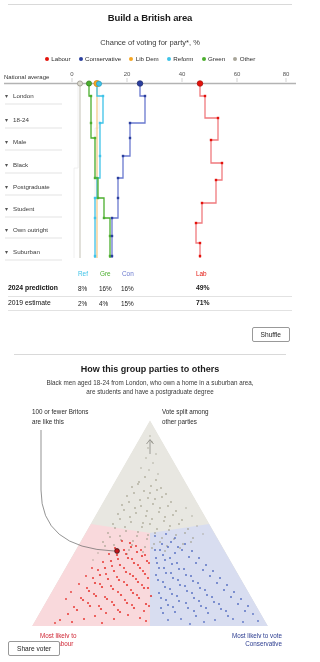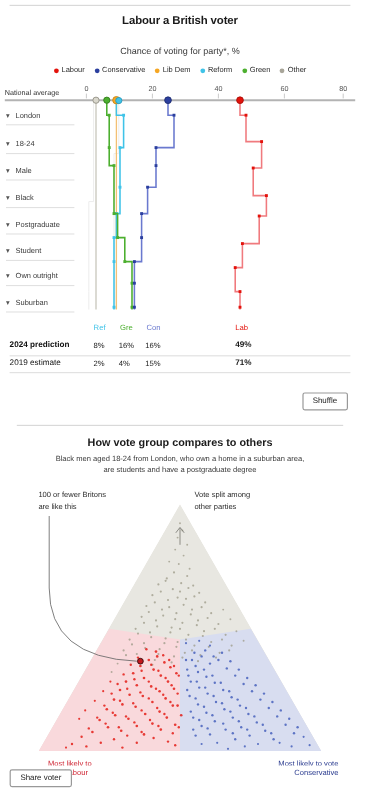--- a/index.html
+++ b/index.html
@@ -72,21 +72,21 @@
 
   .share-wrap { position: absolute; left: 8px; bottom: 10px; }
 </style>
 </head>
 <body>
 
 <div class="page">
 
   <div class="rule-top"></div>
 
-  <div class="title">Labour a British voter</div>
+  <div class="title">Build a British area</div>
   <div class="subtitle">Chance of voting for party*, %</div>
 
   <div class="legend">
     <span class="legend-item">
       <span class="legend-dot" style="background:#e3120b"></span>
       <span class="legend-label">Labour</span>
     </span>
     <span class="legend-item">
       <span class="legend-dot" style="background:#2b3f9e"></span>
       <span class="legend-label">Conservative</span>
@@ -268,21 +268,21 @@
 
     <div class="res-divider"></div>
   </div>
 
   <div class="shuffle-wrap">
     <button class="btn">Shuffle</button>
   </div>
 
   <div class="rule-mid"></div>
 
-  <div class="title2">How vote group compares to others</div>
+  <div class="title2">How this group parties to others</div>
   <div class="sub2">Black men aged 18-24 from London, who own a home in a suburban area, are students and have a postgraduate degree</div>
 
   <div class="tern-wrap">
     <svg class="tern-svg" width="300" height="240" viewBox="0 0 300 240">
       <defs>
         <clipPath id="triclip">
           <polygon points="150,22 268,228 32,228"></polygon>
         </clipPath>
       </defs>
 

